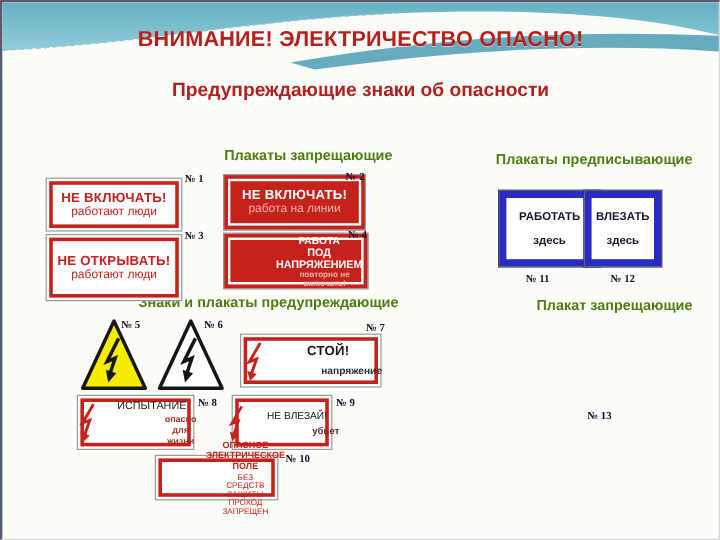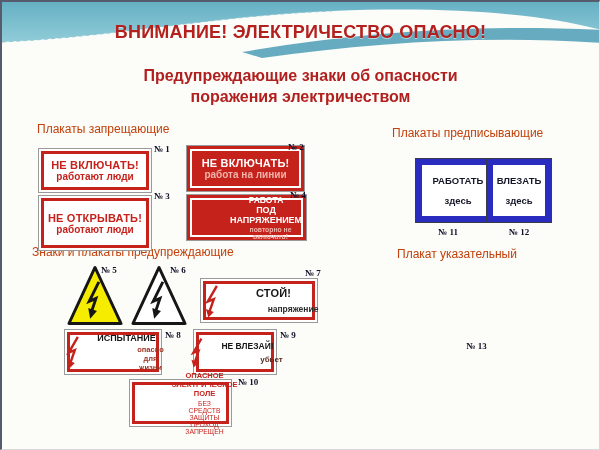--- a/index.html
+++ b/index.html
@@ -14,33 +14,33 @@
   .slide-title{
     position:absolute; top:20px; left:0; width:100%; text-align:center;
     font-weight:bold; font-size:18px; color:#b3201d; letter-spacing:.2px;
     text-shadow:0 1px 0 rgba(255,255,255,.5);
   }
   .slide-subtitle{
     position:absolute; top:63px; left:0; width:100%; text-align:center;
     font-weight:bold; font-size:16px; color:#b1201f; line-height:1.32;
   }
   .section-title{
-    position:absolute; font-weight:normal; font-size:12px; color:#c2410c; text-align:left;
+    position:absolute; font-weight:bold; font-size:12px; color:#4d7c0f; text-align:right;
   }
   .sign{position:absolute; box-sizing:border-box;}
   .sign .frame{height:100%; box-sizing:border-box; display:flex; flex-direction:column;
     align-items:center; justify-content:center; text-align:center;}
   .outline{background:#fff; border:1px solid #9a9a9a; padding:2px;}
   .outline .frame{border:3px solid #c6221c; color:#c6221c;}
   .solid{background:#c6221c; border:1px solid #9a9a9a; padding:3px;}
   .solid .frame{border:2px solid #fff; color:#fff;}
   .hsign .frame{flex-direction:row; gap:5px; padding:0 5px;}
   .tcol{display:flex; flex-direction:column; align-items:center; flex:1;}
   .t-big{font-weight:bold; font-size:11px; letter-spacing:.2px;}
-  .t-mid{font-weight:bold; font-size:10px;}
+  .t-mid{font-weight:normal; font-size:10px;}
   .t-sm{font-size:8.5px; font-weight:bold;padding-left:39px;}
   .t-xs{font-size:6.8px; font-weight:bold;margin-left:48px;}
   .num{position:absolute; font-family:"Liberation Serif", serif; font-weight:bold;
     font-size:9px; color:#10102a;}
   .num.center{text-align:center;}
   .bolt-red{color:#c6221c; flex:0 0 auto;}
   .bluebox{
     position:absolute; box-sizing:border-box; background:#fff;
     border:6px solid #2a2cc0; box-shadow:0 0 0 1px #3a3a4a;
     display:flex; flex-direction:column; align-items:center; justify-content:center;
@@ -71,27 +71,26 @@
     </defs>
     <rect width="600" height="64" fill="url(#tg)"></rect>
     <path d="M0,40 C120,34 210,14 330,9 C450,4 540,12 600,28 L600,64 L0,64 Z" fill="#fcfcf8"></path>
     <path d="M240,50 C360,30 470,22 600,28 L600,41 C480,33 370,41 260,56 Z" fill="#55a2b8" opacity="0.9"></path>
     <path d="M0,40 C120,34 210,14 330,9" fill="none" stroke="#8fc8d4" stroke-width="1" stroke-dasharray="4 3"></path>
   </svg>
 
   <div class="slide-title">ВНИМАНИЕ! ЭЛЕКТРИЧЕСТВО ОПАСНО!</div>
   <div class="slide-subtitle">
     <div>Предупреждающие знаки об опасности</div>
-    <div>поражения электричеством</div>
   </div>
 
   <div class="section-title" style="left:35px;top:120px;width:290px">Плакаты запрещающие</div>
   <div class="section-title" style="left:390px;top:124px;width:185px">Плакаты предписывающие</div>
   <div class="section-title" style="left:30px;top:243px;width:300px">Знаки и плакаты предупреждающие</div>
-  <div class="section-title" style="left:395px;top:245px;width:180px">Плакат указательный</div>
+  <div class="section-title" style="left:395px;top:245px;width:180px">Плакат запрещающие</div>
 
   <div class="sign outline" style="left:36px;top:146px;width:114px;height:45px">
     <div class="frame">
       <div class="t-big">НЕ ВКЛЮЧАТЬ!</div>
       <div class="t-mid">работают люди</div>
     </div>
   </div>
   <div class="num" style="left:152px;top:142px">№ 1</div>
 
   <div class="sign solid" style="left:184px;top:143px;width:119px;height:47px">
@@ -169,21 +168,21 @@
         <polygon points="12,55 8,41 21,46" fill="currentColor"></polygon>
       </svg>
       <div class="tcol">
         <div class="t-mid" style="color:#161616;font-size:8.5px">НЕ ВЛЕЗАЙ!</div>
         <div class="t-xs" style="color:#5c2a20;font-size:8px;margin-top:4px">убьет</div>
       </div>
     </div>
   </div>
   <div class="num" style="left:278px;top:328px">№ 9</div>
 
-  <div class="sign outline" style="left:127px;top:377px;width:103px;height:48px">
+  <div class="sign outline" style="left:127px;top:377px;width:103px;height:38px">
     <div class="frame">
       <div class="t-xs" style="font-size:7.5px">ОПАСНОЕ</div>
       <div class="t-xs" style="font-size:7.5px">ЭЛЕКТРИЧЕСКОЕ ПОЛЕ</div>
       <div class="t-xs" style="font-weight:normal;margin-top:2px">БЕЗ СРЕДСТВ ЗАЩИТЫ</div>
       <div class="t-xs" style="font-weight:normal">ПРОХОД ЗАПРЕЩЕН</div>
     </div>
   </div>
   <div class="num" style="left:236px;top:375px">№ 10</div>
 
   <div class="bluebox" style="left:414px;top:157px;width:84px;height:63px">
@@ -191,15 +190,15 @@
     <div>здесь</div>
   </div>
   <div class="num center" style="left:414px;top:225px;width:64px">№ 11</div>
 
   <div class="bluebox" style="left:485px;top:157px;width:64px;height:63px">
     <div>ВЛЕЗАТЬ</div>
     <div>здесь</div>
   </div>
   <div class="num center" style="left:485px;top:225px;width:64px">№ 12</div>
 
-  <div class="num center" style="left:401px;top:339px;width:147px">№ 13</div>
+  <div class="num center" style="left:424px;top:339px;width:147px">№ 13</div>
 
 </div>
 
 </body></html>

